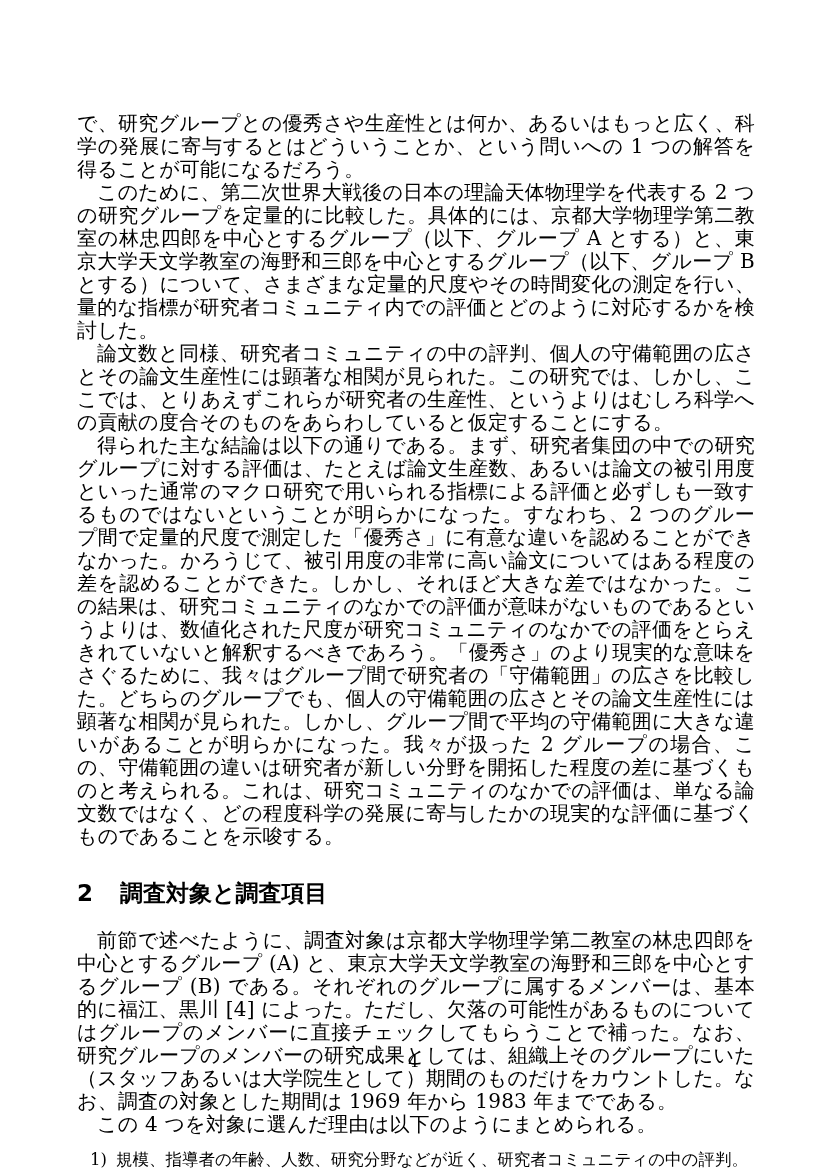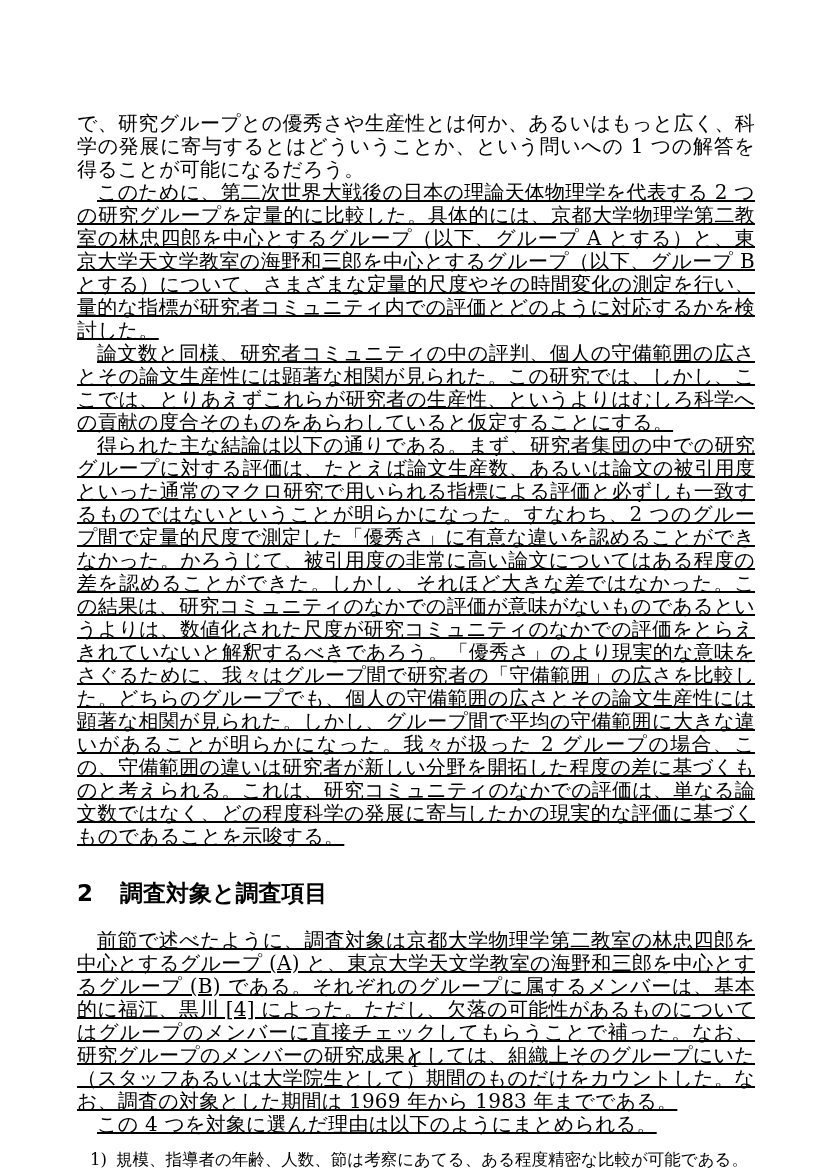--- a/index.html
+++ b/index.html
@@ -25,21 +25,20 @@
   p.body {
     margin: 0;
     font-size: 20px;
     line-height: 23px;
     text-align: justify;
     text-justify: inter-character;
     letter-spacing: 0.2px;
   }
   p.indent {
     text-indent: 1em;
-    text-decoration: underline;
   }
   .section-heading {
     display: flex;
     align-items: baseline;
     margin: 29px 0 20px 0;
     font-family: "DejaVu Sans", "Liberation Sans", sans-serif;
     font-weight: bold;
     font-size: 23px;
     line-height: 32px;
     color: #000000;
@@ -93,19 +92,19 @@
       <span class="sec-num">2</span>
       <span class="sec-title">調査対象と調査項目</span>
     </h2>
 
     <p class="body indent">前節で述べたように、調査対象は京都大学物理学第二教室の林忠四郎を中心とするグループ (A) と、東京大学天文学教室の海野和三郎を中心とするグループ (B) である。それぞれのグループに属するメンバーは、基本的に福江、黒川 [4] によった。ただし、欠落の可能性があるものについてはグループのメンバーに直接チェックしてもらうことで補った。なお、研究グループのメンバーの研究成果としては、組織上そのグループにいた（スタッフあるいは大学院生として）期間のものだけをカウントした。なお、調査の対象とした期間は 1969 年から 1983 年までである。</p>
 
     <p class="body indent">この 4 つを対象に選んだ理由は以下のようにまとめられる。</p>
 
     <div class="list-item">
       <span class="marker">1)</span>
-      <span class="list-text">規模、指導者の年齢、人数、節は考察にあてる、ある程度精密な比較が可能である。</span>
+      <span class="list-text">規模、指導者の年齢、人数、研究分野などが近く、研究者コミュニティの中の評判。</span>
     </div>
 
   </div>
 
   <div class="footer">4</div>
 </div>
 
 </body></html>

